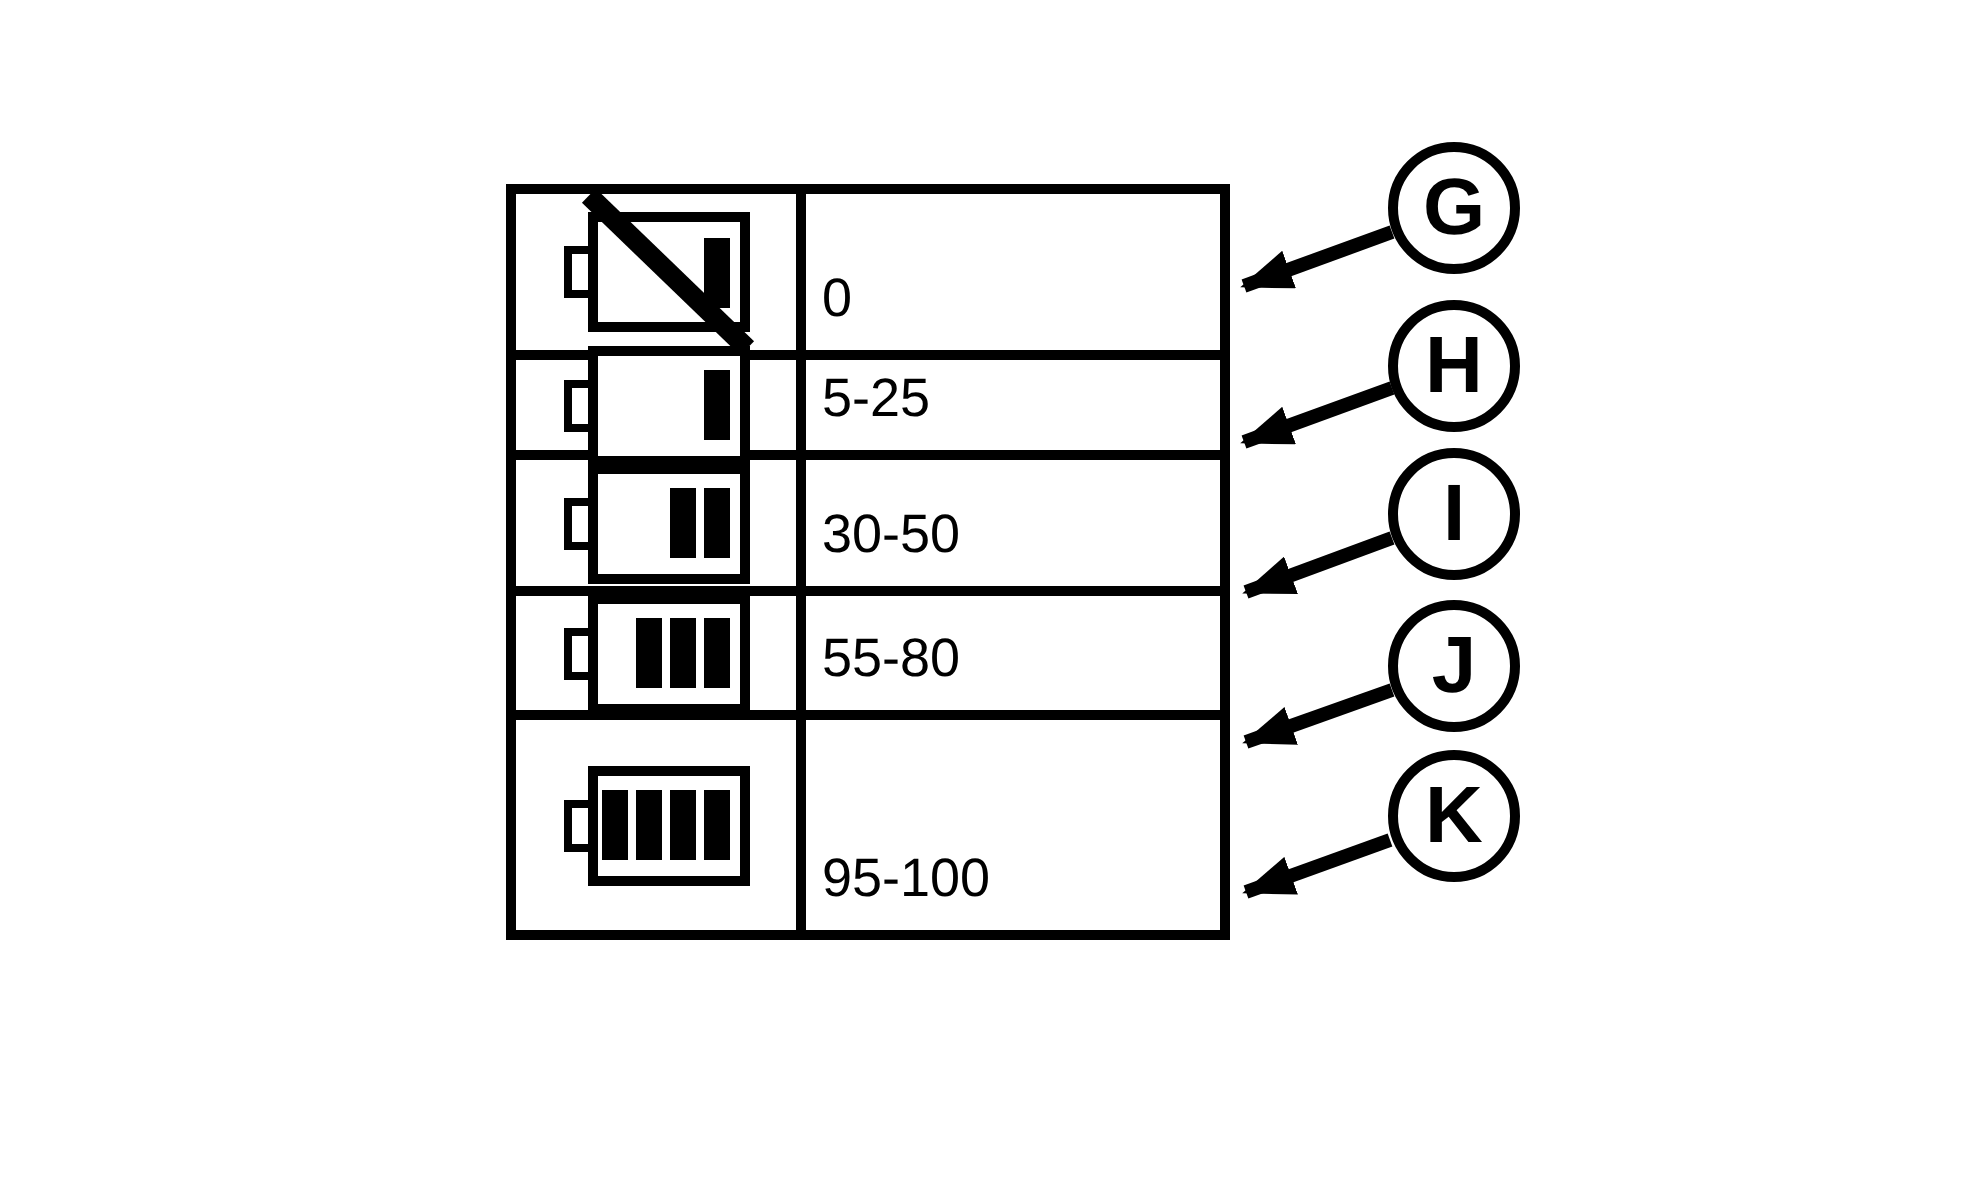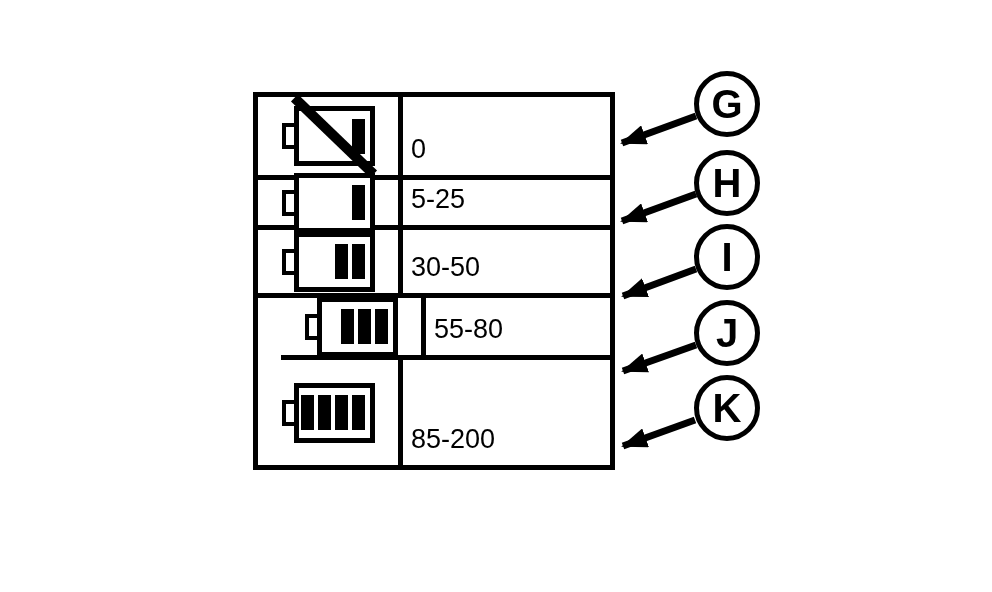--- a/index.html
+++ b/index.html
@@ -23,21 +23,21 @@
     border: 5px solid #000;
     box-sizing: border-box;
     display: flex;
     flex-direction: column;
     background: #fff;
   }
   .legend-row { display: flex; flex: 0 0 auto; border-bottom: 5px solid #000; box-sizing: border-box; }
   .legend-row.r1 { height: 83px; }
   .legend-row.r2 { height: 50px; }
   .legend-row.r3 { height: 68px; }
-  .legend-row.r4 { height: 62px; margin-left: 23px; }
+  .legend-row.r4 { height: 62px; }
   .legend-row.r5 { flex: 1 1 auto; border-bottom: none; }
 
   .icon-cell {
     width: 145px;
     flex: 0 0 auto;
     border-right: 5px solid #000;
     box-sizing: border-box;
     display: flex;
     align-items: center;
     justify-content: center;
@@ -174,21 +174,21 @@
         <div class="battery">
           <div class="nub"></div>
           <div class="body">
               <div class="bar"></div>
               <div class="bar"></div>
               <div class="bar"></div>
               <div class="bar"></div>
             </div>
         </div>
       </div>
-      <div class="value-cell">85-200</div>
+      <div class="value-cell">95-100</div>
     </div>
 
   </div>
 
   <div class="callout cg">G</div>
   <div class="callout ch">H</div>
   <div class="callout ci">I</div>
   <div class="callout cj">J</div>
   <div class="callout ck">K</div>
 

